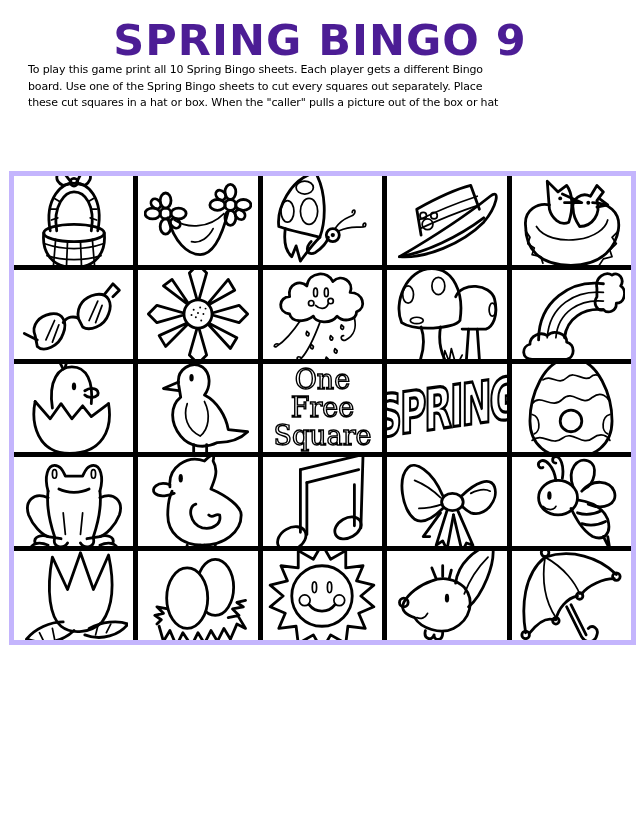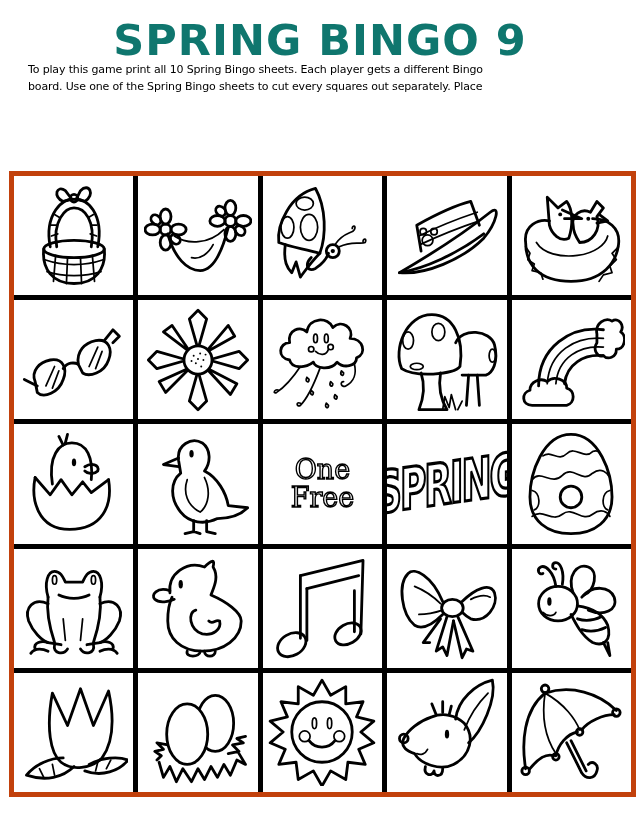--- a/index.html
+++ b/index.html
@@ -1,30 +1,30 @@
 <!DOCTYPE html>
 <html><head>
 <meta charset="utf-8">
 <style>
   html, body { margin:0; padding:0; background:#ffffff; }
   body { width:640px; height:815px; position:relative; overflow:hidden; font-family:"DejaVu Sans", sans-serif; color:#000; }
   .title {
     position:absolute; left:0; top:14px; width:640px; text-align:center;
     font-family:"DejaVu Sans", sans-serif; font-weight:bold; font-size:43px;
-    letter-spacing:1px; line-height:52px; color:#0f766e;
+    letter-spacing:1px; line-height:52px; color:#4c1d95;
   }
   .instructions {
     position:absolute; left:28px; top:62px; width:600px;
     font-family:"DejaVu Sans", sans-serif; font-size:11px; line-height:16.6px;
     color:#000; letter-spacing:-0.15px;
   }
   .instructions span { display:block; white-space:nowrap; }
   .board {
-    position:absolute; left:9px; top:171px; width:627px; height:626px;
-    box-sizing:border-box; border:5px solid #c2410c;
+    position:absolute; left:9px; top:171px; width:627px; height:474px;
+    box-sizing:border-box; border:5px solid #c4b5fd;
     display:grid; grid-template-columns:repeat(5, 1fr); grid-template-rows:repeat(5, 1fr);
     background:#000; gap:5px;
   }
   .cell { background:#fff; position:relative; overflow:hidden; display:flex; align-items:center; justify-content:center; }
   .cell svg { width:108px; height:108px; }
   .cell svg * { fill:none; stroke:#000; stroke-width:2.6; stroke-linecap:round; stroke-linejoin:round; }
   .cell svg .thin { stroke-width:1.6; }
   .cell svg .dot { fill:#000; stroke:none; }
   .free-text {
     font-family:"DejaVu Serif", serif; font-size:27px; line-height:28px; text-align:center; color:#fff;
@@ -37,20 +37,21 @@
   }
 </style>
 </head>
 <body>
 
 <div class="title">SPRING BINGO 9</div>
 
 <div class="instructions">
   <span>To play this game print all 10 Spring Bingo sheets. Each player gets a different Bingo</span>
   <span>board. Use one of the Spring Bingo sheets to cut every squares out separately. Place</span>
+  <span>these cut squares in a hat or box. When the "caller" pulls a picture out of the box or hat</span>
 </div>
 
 <div class="board">
 
   <div class="cell">
     <svg viewBox="0 0 100 100">
       <path d="M28 60 C22 30 40 14 50 16 C62 14 78 30 72 60"></path>
       <path d="M34 60 C30 36 42 24 50 24 C60 24 70 36 66 60"></path>
       <path class="thin" d="M29 50 L35 48 M28 40 L34 40 M32 30 L37 33 M68 30 L63 33 M71 40 L66 40 M71 50 L65 48"></path>
       <path d="M42 8 C34 2 30 14 40 18 L48 16 Z"></path>
@@ -215,20 +216,21 @@
       <path d="M32 26 L18 32 L32 34"></path>
       <ellipse cx="44" cy="22" rx="2" ry="3.5" class="dot"></ellipse>
       <path class="thin" d="M40 46 C36 58 40 70 52 76 C60 70 62 56 56 44"></path>
       <path d="M46 84 L46 94 L38 96 M46 94 L52 96 M58 84 L58 94 L66 96"></path>
     </svg>
   </div>
   <div class="cell">
     <div class="free-text">
       <span>One</span>
       <span>Free</span>
+      <span>Square</span>
     </div>
   </div>
   <div class="cell">
     <div class="spring-word">SPRING</div>
   </div>
   <div class="cell">
     <svg viewBox="0 0 100 100">
       <path d="M50 4 C24 4 12 40 12 62 C12 84 28 96 50 96 C72 96 88 84 88 62 C88 40 76 4 50 4 Z"></path>
       <path class="thin" d="M24 24 C32 18 38 30 46 22 C54 14 62 28 70 20 C74 18 76 20 78 24"></path>
       <path class="thin" d="M14 46 C22 36 32 52 42 42 C52 32 60 50 70 40 C78 34 84 40 86 44"></path>

